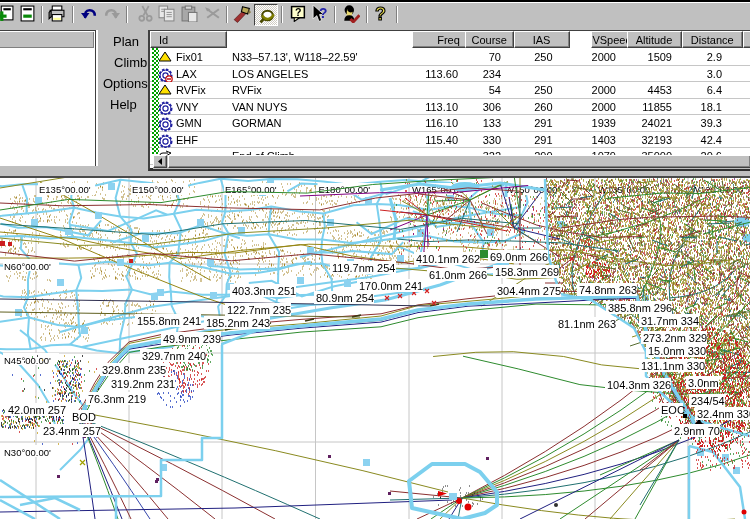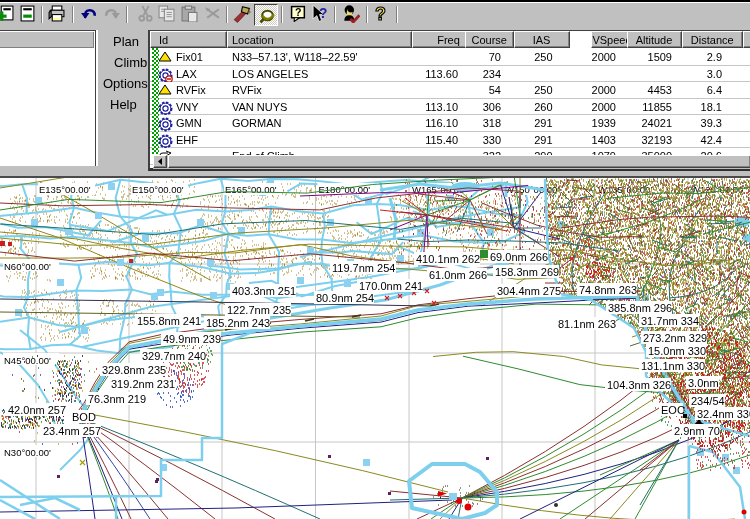--- a/index.html
+++ b/index.html
@@ -118,21 +118,20 @@
 <div class="abs" style="left:0;top:30px;width:96px;height:136px;background:#fff;border-top:1px solid #404040;border-right:1px solid #404040">
  <div style="position:absolute;left:0;top:0;width:94px;height:17px;background:#c0c0c0;border-top:1px solid #fff;border-bottom:1px solid #808080;box-shadow:inset -1px 0 0 #808080"></div>
 </div>
 <div class="abs" style="left:96px;top:30px;width:2px;height:136px;background:#fff"></div>
 <div class="abs" style="left:113px;top:34px;font-size:13px">Plan</div>
 <div class="abs" style="left:114px;top:55px;font-size:13px">Climb</div>
 <div class="abs" style="left:103px;top:76px;font-size:13px">Options</div>
 <div class="abs" style="left:110px;top:97px;font-size:13px">Help</div>
 <div class="abs" id="table" style="left:148px;top:30px;width:602px;height:141px;background:#fff;border-left:2px solid #404040;border-top:1px solid #404040;border-bottom:3px solid #303030">
  <div class="hdrcell" style="left:0;width:77px;justify-content:flex-start;padding-left:8px">Id</div>
- <div class="hdrcell" style="left:77px;width:185px;justify-content:flex-start;padding-left:4px">Location</div>
  <div class="hdrcell" style="left:262px;width:73px">Freq</div>
  <div class="hdrcell" style="left:315px;width:48.5px">Course</div>
  <div class="hdrcell" style="left:363.5px;width:56px">IAS</div>
  <div class="hdrcell" style="left:441px;width:42px">VSpeed</div>
  <div class="hdrcell" style="left:476.5px;width:55px">Altitude</div>
  <div class="hdrcell" style="left:531.5px;width:61.5px">Distance</div>
  <div class="hdrcell" style="left:593px;width:9px"></div>
  <div class="row" style="top:18.0px">
       <div class="cell" style="left:8px;top:2px"><svg width="14" height="12" viewBox="0 0 14 12">
           <path d="M7 1 L13 10 L1 10 Z" fill="#ffe000" stroke="#000"></path>
@@ -194,21 +193,21 @@
       <div class="cell" style="left:8px;top:2px"><svg width="15" height="15" viewBox="0 0 15 15">
           <g fill="none" stroke="#2020a0">
 <circle cx="7.5" cy="7.5" r="6" stroke-width="2" stroke-dasharray="2.4 1.6"></circle>
 <circle cx="7.5" cy="7.5" r="5.4" stroke-width="1"></circle>
 <circle cx="7.5" cy="7.5" r="2.6" stroke-width="1.2"></circle>
           </g>
         </svg></div>
       <div class="cell" style="left:26px">GMN</div>
       <div class="cell" style="left:82px">GORMAN</div>
       <div class="cell r" style="right:294.0px">116.10</div>
-      <div class="cell r" style="right:251.0px">318</div>
+      <div class="cell r" style="right:251.0px">133</div>
       <div class="cell r" style="right:199.5px">291</div>
       <div class="cell r" style="right:136.0px">1939</div>
       <div class="cell r" style="right:80.0px">24021</div>
       <div class="cell r" style="right:30.0px">39.3</div>
     </div>
     <div class="row" style="top:100.5px">
       <div class="cell" style="left:8px;top:2px"><svg width="15" height="15" viewBox="0 0 15 15">
           <g fill="none" stroke="#2020a0">
 <circle cx="7.5" cy="7.5" r="6" stroke-width="2" stroke-dasharray="2.4 1.6"></circle>
 <circle cx="7.5" cy="7.5" r="5.4" stroke-width="1"></circle>

